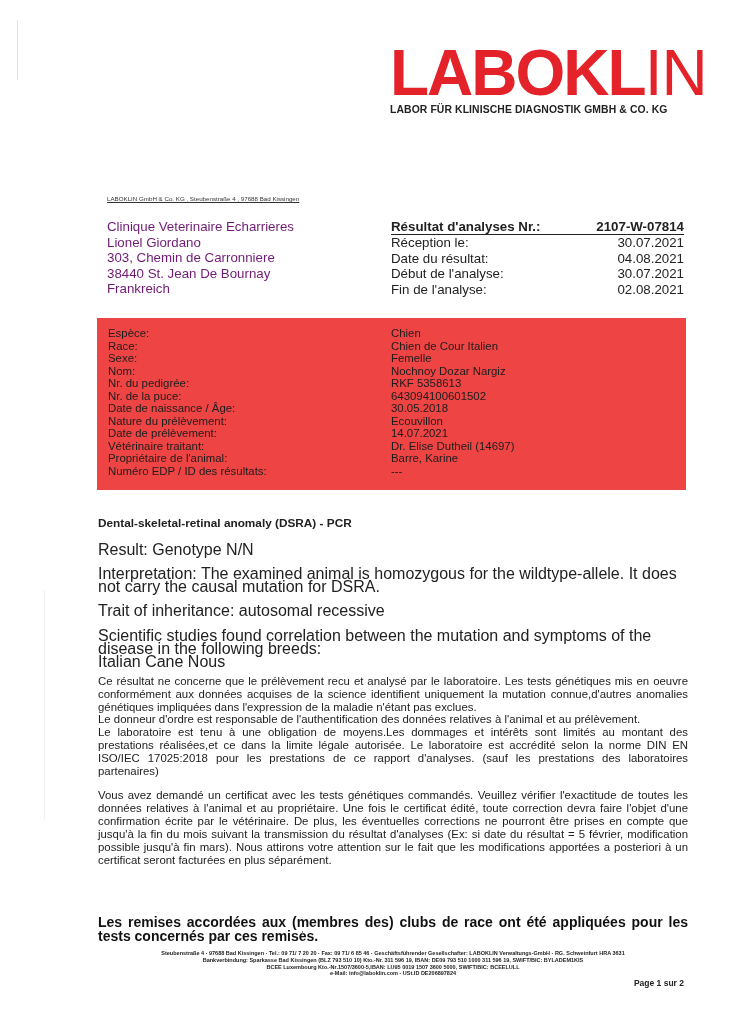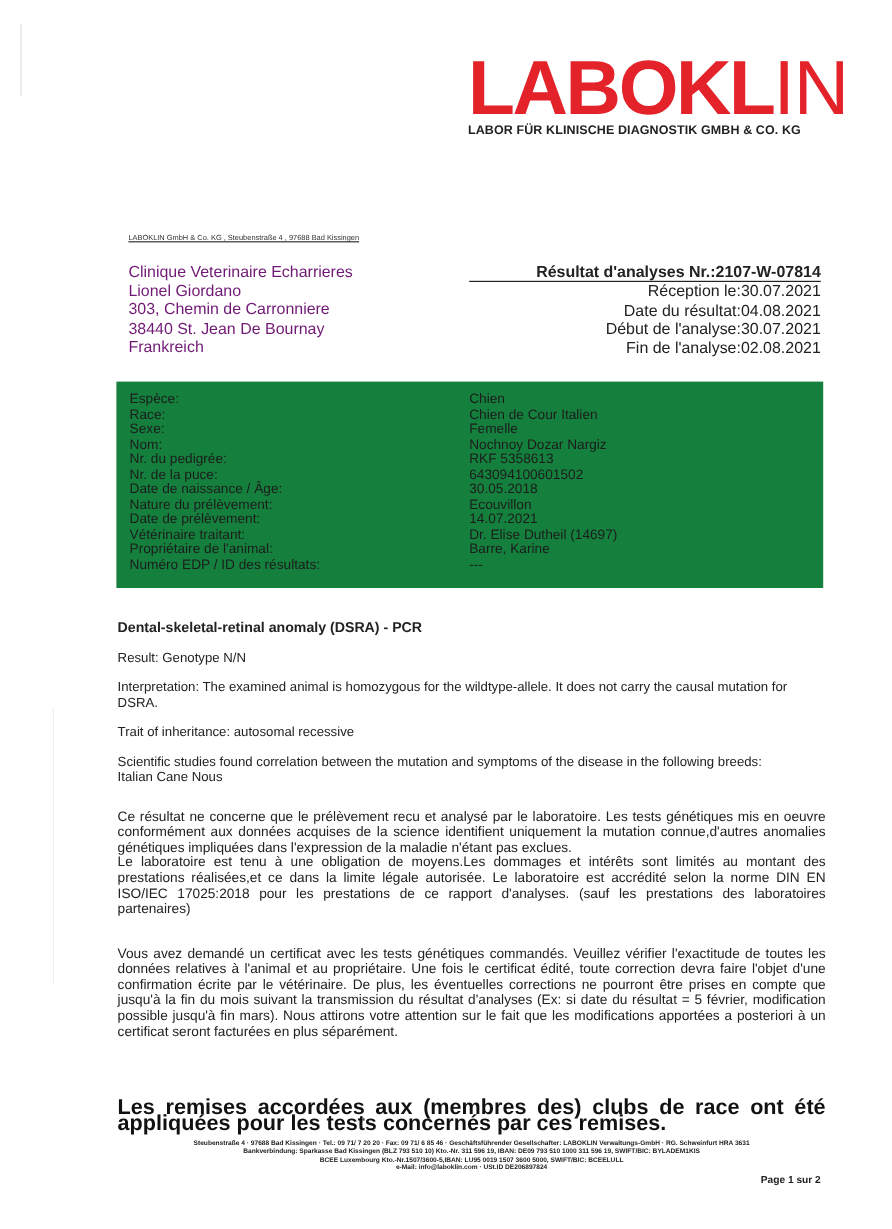--- a/index.html
+++ b/index.html
@@ -86,37 +86,37 @@
       position: absolute;
       left: 391px;
       top: 220px;
       width: 293px;
       font-size: 13.3px;
       line-height: 15.6px;
       color: #222;
     }
     .meta-row {
       display: flex;
-      justify-content: flex-end;
+      justify-content: space-between;
       white-space: nowrap;
     }
     .meta-head {
       font-weight: bold;
       border-bottom: 1.3px solid #222;
       line-height: 14px;
       padding-bottom: 0;
     }
     
     .info-box {
       position: absolute;
       left: 97px;
       top: 318px;
       width: 589px;
       height: 172px;
-      background: #15803d;
+      background: #ef4444;
     }
     .info-labels {
       position: absolute;
       left: 11px;
       top: 9px;
     }
     .info-values {
       position: absolute;
       left: 294px;
       top: 9px;
@@ -124,21 +124,21 @@
     .info-labels div, .info-values div {
       font-size: 11.4px;
       line-height: 12.5px;
       white-space: nowrap;
     }
     
     .section {
       position: absolute;
       left: 98px;
       width: 590px;
-      font-size: 11px;
+      font-size: 16px;
       line-height: 13px;
       color: #222;
     }
     .test-title {
       top: 517px;
       font-weight: bold;
       font-size: 11.8px;
     }
     .s-result { top: 543px; }
     .s-interp { top: 567px; }
@@ -153,21 +153,21 @@
     .s-disclaimer p { margin: 0; }
     .s-cert {
       top: 789px;
       font-size: 11.4px;
       line-height: 13px;
       text-align: justify;
     }
     .s-remises {
       top: 916px;
       font-weight: bold;
-      font-size: 18px;
+      font-size: 14px;
       line-height: 13.5px;
       text-align: justify;
       color: #111;
     }
     .footer {
       position: absolute;
       left: 98px;
       top: 950px;
       width: 590px;
       text-align: center;
@@ -273,20 +273,21 @@
 <div class="section s-result">Result: Genotype N/N</div>
 <div class="section s-interp">Interpretation: The examined animal is homozygous for the wildtype-allele. It does not carry the causal mutation for DSRA.</div>
 <div class="section s-trait">Trait of inheritance: autosomal recessive</div>
 <div class="section s-sci">
   <div>Scientific studies found correlation between the mutation and symptoms of the disease in the following breeds:</div>
   <div>Italian Cane Nous</div>
 </div>
 
 <div class="section s-disclaimer">
   <p>Ce résultat ne concerne que le prélèvement recu et analysé par le laboratoire. Les tests génétiques mis en oeuvre conformément aux données acquises de la science identifient uniquement la mutation connue,d'autres anomalies génétiques impliquées dans l'expression de la maladie n'étant pas exclues.</p>
+  <p>Le donneur d'ordre est responsable de l'authentification des données relatives à l'animal et au prélèvement.</p>
   <p>Le laboratoire est tenu à une obligation de moyens.Les dommages et intérêts sont limités au montant des prestations réalisées,et ce dans la limite légale autorisée. Le laboratoire est accrédité selon la norme DIN EN ISO/IEC 17025:2018 pour les prestations de ce rapport d'analyses. (sauf les prestations des laboratoires partenaires)</p>
 </div>
 
 <div class="section s-cert">Vous avez demandé un certificat avec les tests génétiques commandés. Veuillez vérifier l'exactitude de toutes les données relatives à l'animal et au propriétaire. Une fois le certificat édité, toute correction devra faire l'objet d'une confirmation écrite par le vétérinaire. De plus, les éventuelles corrections ne pourront être prises en compte que jusqu'à la fin du mois suivant la transmission du résultat d'analyses (Ex: si date du résultat = 5 février, modification possible jusqu'à fin mars). Nous attirons votre attention sur le fait que les modifications apportées a posteriori à un certificat seront facturées en plus séparément.</div>
 
 <div class="section s-remises">Les remises accordées aux (membres des) clubs de race ont été appliquées pour les tests concernés par ces remises.</div>
 <div class="tick-mark"></div>
 
 <div class="footer">
   <div>Steubenstraße 4 · 97688 Bad Kissingen · Tel.: 09 71/ 7 20 20 · Fax: 09 71/ 6 85 46 · Geschäftsführender Gesellschafter: LABOKLIN Verwaltungs-GmbH · RG. Schweinfurt HRA 3631</div>

